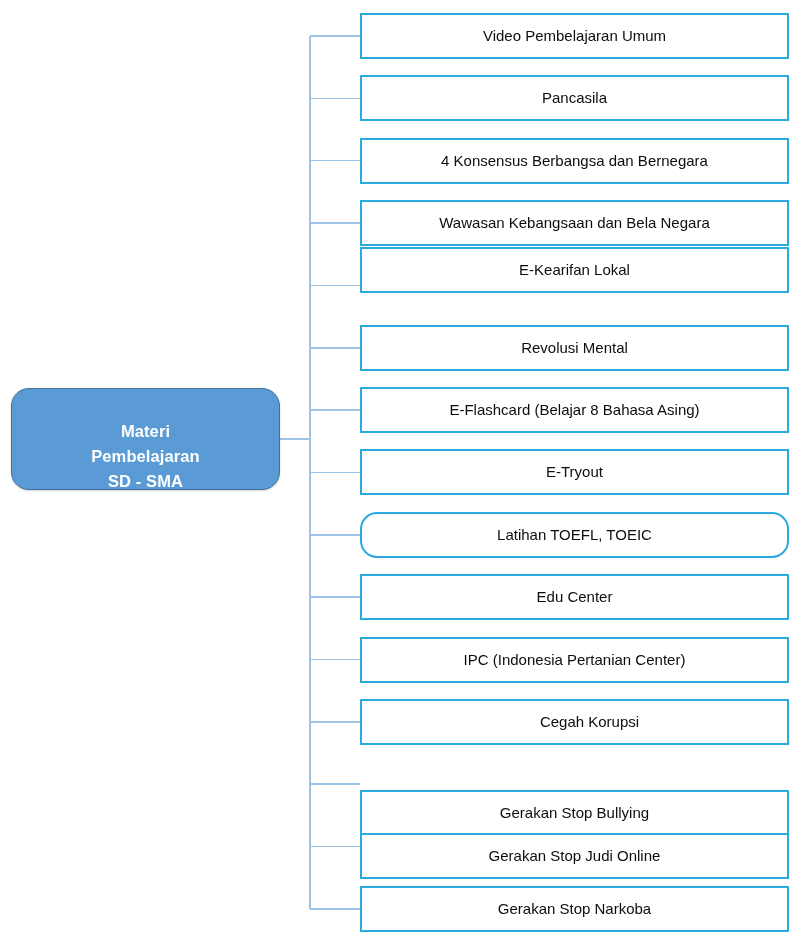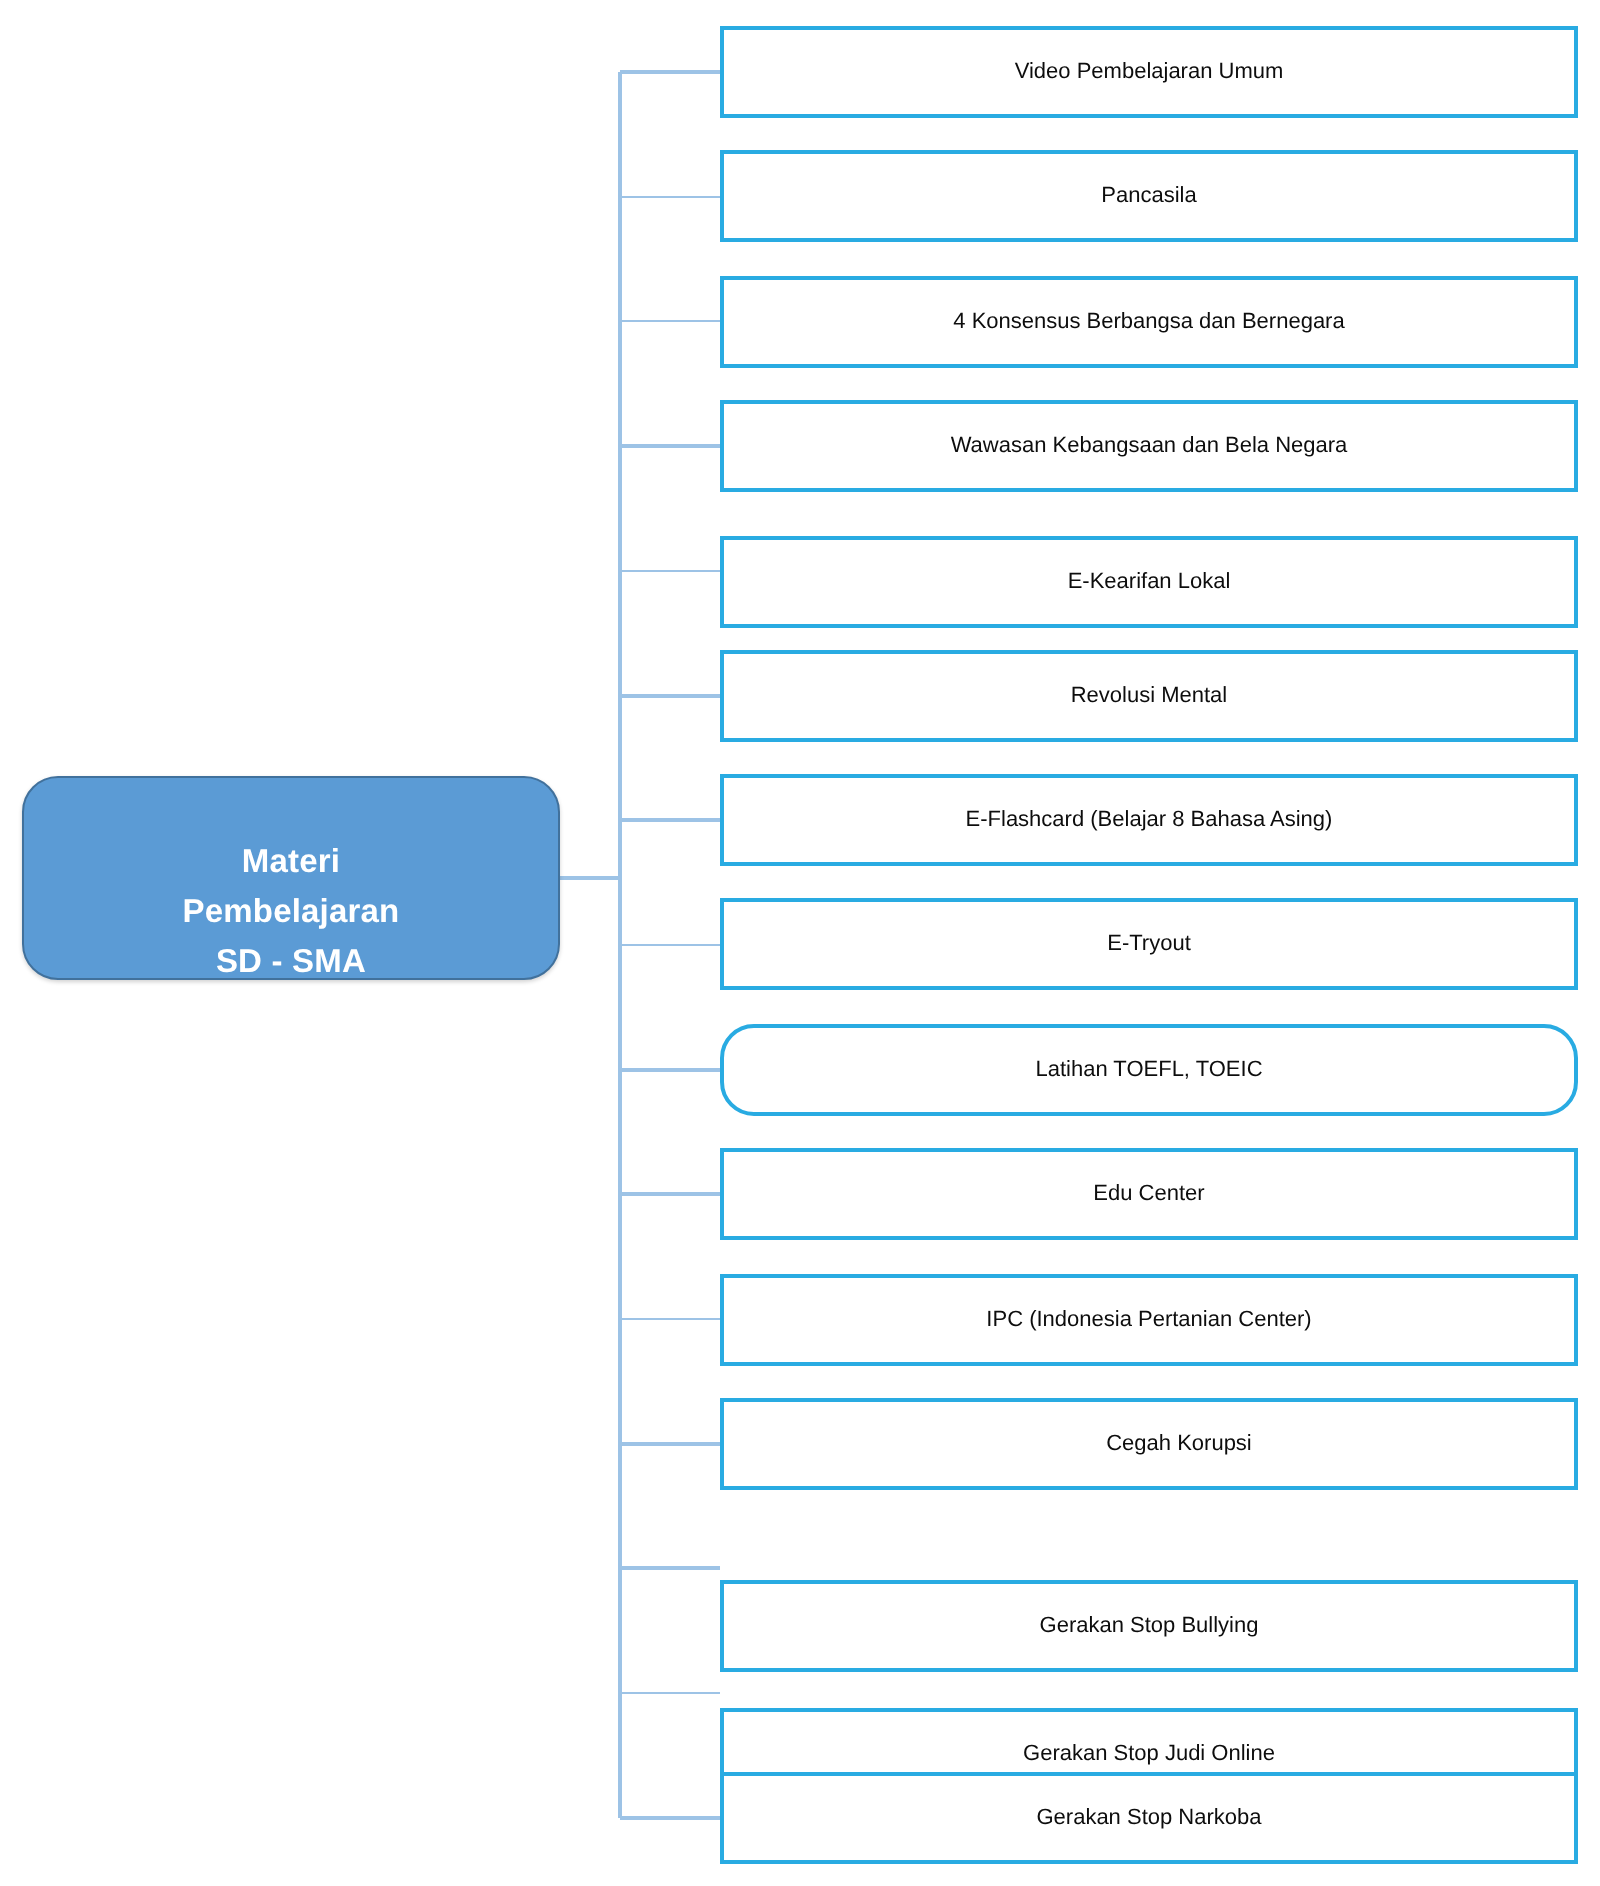--- a/index.html
+++ b/index.html
@@ -86,21 +86,21 @@
     height: 46px;
     box-sizing: border-box;
     background: #ffffff;
     border: 2px solid #29ABE2;
     display: flex;
     align-items: center;
     justify-content: center;
   }
   .child-label {
     color: #0D0D0D;
-    font-size: 11px;
+    font-size: 15px;
     line-height: 20px;
     text-align: center;
     white-space: nowrap;
   }
 </style>
 </head>
 <body>
 
 <div id="diagram">
 
@@ -136,21 +136,21 @@
     </div>
     <div class="child-box" style="top: 75.35px;">
       <div class="child-label">Pancasila</div>
     </div>
     <div class="child-box" style="top: 137.7px;">
       <div class="child-label">4 Konsensus Berbangsa dan Bernegara</div>
     </div>
     <div class="child-box" style="top: 200.05px;">
       <div class="child-label">Wawasan Kebangsaan dan Bela Negara</div>
     </div>
-    <div class="child-box" style="top: 268px;">
+    <div class="child-box" style="top: 247px;">
       <div class="child-label">E-Kearifan Lokal</div>
     </div>
     <div class="child-box" style="top: 324.75px;">
       <div class="child-label">Revolusi Mental</div>
     </div>
     <div class="child-box" style="top: 387.1px;">
       <div class="child-label">E-Flashcard (Belajar 8 Bahasa Asing)</div>
     </div>
     <div class="child-box" style="top: 449.45px;">
       <div class="child-label">E-Tryout</div>
@@ -163,19 +163,19 @@
     </div>
     <div class="child-box" style="top: 636.5px;">
       <div class="child-label">IPC (Indonesia Pertanian Center)</div>
     </div>
     <div class="child-box" style="top: 698.85px; padding-left: 30px;">
       <div class="child-label">Cegah Korupsi</div>
     </div>
     <div class="child-box" style="top: 790px;">
       <div class="child-label">Gerakan Stop Bullying</div>
     </div>
-    <div class="child-box" style="top: 854px;">
+    <div class="child-box" style="top: 833px;">
       <div class="child-label">Gerakan Stop Judi Online</div>
     </div>
     <div class="child-box" style="top: 885.9px;">
       <div class="child-label">Gerakan Stop Narkoba</div>
     </div>
   </div>
 
 </body></html>

